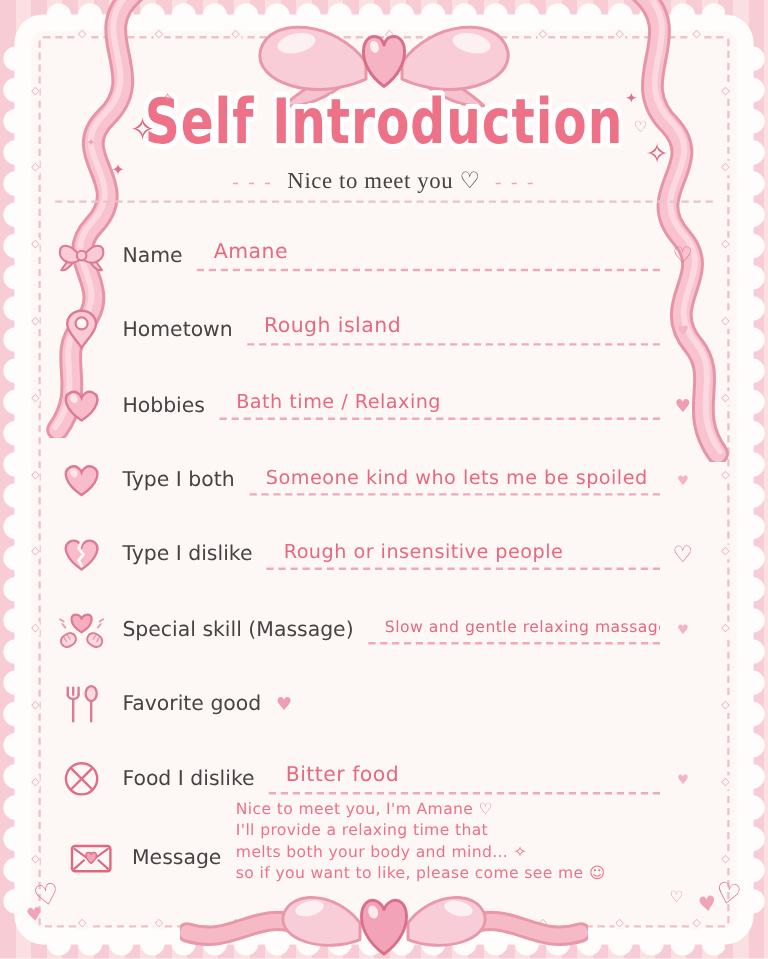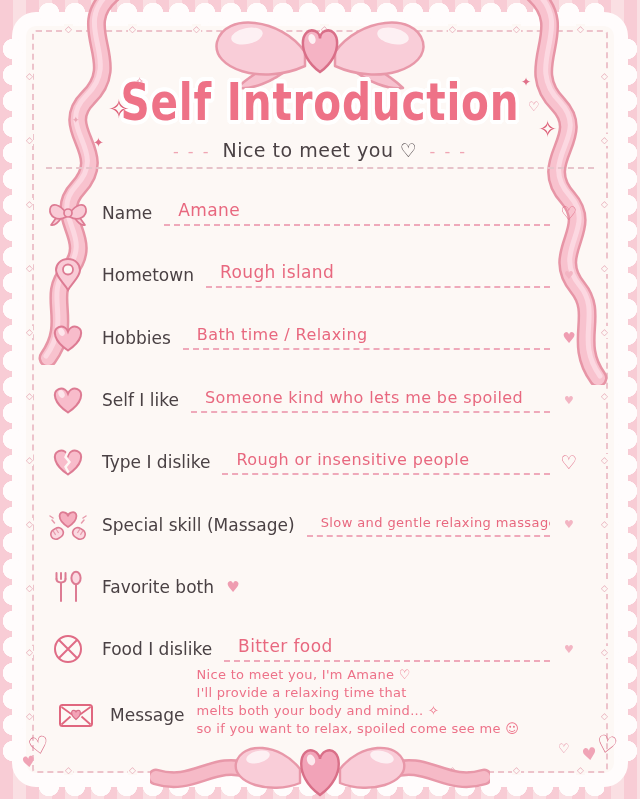--- a/index.html
+++ b/index.html
@@ -28,21 +28,21 @@
 
   
   .title { position:absolute; top:72px; left:0; right:0; text-align:center; z-index:5;
     font-size:52px; font-weight:bold; letter-spacing:1px; color:#ee7287;
     transform:scaleX(.78); transform-origin:center;
     text-shadow:-3px -3px 0 #fff,3px -3px 0 #fff,-3px 3px 0 #fff,3px 3px 0 #fff,
       -4px 0 0 #fff,4px 0 0 #fff,0 -4px 0 #fff,0 4px 0 #fff,
       -2px -4px 0 #fff,2px -4px 0 #fff,-2px 4px 0 #fff,2px 4px 0 #fff,
       -4px -2px 0 #fff,4px -2px 0 #fff,-4px 2px 0 #fff,4px 2px 0 #fff; }
   .subtitle { position:absolute; top:139px; left:0; right:0; text-align:center; z-index:5;
-    font-size:19px; color:#4a4144; letter-spacing:.5px; }
+    font-size:19px; color:#4a4144; letter-spacing:.5px;font-family:Liberation Serif, serif; }
   .subtitle .dash { color:#f0a5b3; letter-spacing:2px; margin:0 12px; font-size:16px; }
   .separator { position:absolute; top:167px; left:46px; right:46px;
     border-top:2px dashed #e7c3ca; z-index:4; }
 
   
   .rows { position:absolute; top:182px; left:48px; right:56px; z-index:5; }
   .row { display:flex; align-items:center; height:62.3px; }
   .icon-cell { flex:0 0 40px; width:40px; display:flex; justify-content:center; align-items:center; }
   .label { margin-left:14px; font-size:17px; color:#4a4144; white-space:nowrap; }
   .field { flex:1 1 auto; margin-left:12px; border-bottom:2px dashed #efa9ba;
@@ -150,21 +150,21 @@
       <span class="row-heart h-mid">♥</span>
     </div>
 
     <div class="row">
       <span class="icon-cell">
         <svg width="36" height="32" viewBox="0 0 36 32" style="position:static">
           <path d="M18 28.5 C 3.6 19 2 8.2 8.6 5.2 C 13.4 3 17 6.8 18 9.6 C 19 6.8 22.6 3 27.4 5.2 C 34 8.2 32.4 19 18 28.5 Z" fill="#f8bccb" stroke="#dd7b93" stroke-width="2"></path>
           <ellipse cx="11.5" cy="10" rx="3" ry="4" fill="#fde9ee" opacity=".9" transform="rotate(-25 11.5 10)"></ellipse>
         </svg>
       </span>
-      <span class="label">Self I like</span>
+      <span class="label">Type I both</span>
       <span class="field"><span class="value v-md">Someone kind who lets me be spoiled</span></span>
       <span class="row-heart h-sml">♥</span>
     </div>
 
     <div class="row">
       <span class="icon-cell">
         <svg width="36" height="32" viewBox="0 0 36 32" style="position:static">
           <path d="M18 28.5 C 3.6 19 2 8.2 8.6 5.2 C 13.4 3 17 6.8 18 9.6 C 19 6.8 22.6 3 27.4 5.2 C 34 8.2 32.4 19 18 28.5 Z" fill="#f8bccb" stroke="#dd7b93" stroke-width="2"></path>
           <polyline points="18,5.5 15.5,11 19.5,16 15.5,21 18.5,26.5" fill="none" stroke="#fdf8f5" stroke-width="2.4"></polyline>
         </svg>
@@ -199,21 +199,21 @@
         <svg width="32" height="34" viewBox="0 0 32 34" style="position:static">
           <g stroke="#dd7b93" stroke-width="2" stroke-linecap="round" fill="none">
             <path d="M4.5 3 v6 M9 3 v6 M13.5 3 v6"></path>
             <path d="M4.5 9 C 4.5 13.5, 13.5 13.5, 13.5 9"></path>
             <path d="M9 13 v18"></path>
             <path d="M24 14.5 v16.5"></path>
           </g>
           <ellipse cx="24" cy="8" rx="4.6" ry="6.2" fill="#fbd9e1" stroke="#dd7b93" stroke-width="2"></ellipse>
         </svg>
       </span>
-      <span class="label">Favorite both</span>
+      <span class="label">Favorite good</span>
       <span class="row-heart h-mid">♥</span>
     </div>
 
     <div class="row">
       <span class="icon-cell">
         <svg width="32" height="32" viewBox="0 0 32 32" style="position:static">
           <circle cx="16" cy="16" r="13" fill="none" stroke="#e06c86" stroke-width="2"></circle>
           <path d="M7.5 7.5 L24.5 24.5 M24.5 7.5 L7.5 24.5" stroke="#e06c86" stroke-width="2" stroke-linecap="round"></path>
         </svg>
       </span>
@@ -232,21 +232,21 @@
           <path d="M4.5 24.5 L13.5 16.5 M33.5 24.5 L24.5 16.5" stroke="#e0677f" stroke-width="1.8"></path>
           <path d="M19 19.5 C 12.5 14.5 14.2 9 18 10.6 C 18.6 10.9 19 11.8 19 12.4 C 19 11.8 19.4 10.9 20 10.6 C 23.8 9 25.5 14.5 19 19.5 Z" fill="#f3a3b7" stroke="#d96f88" stroke-width="1.2"></path>
         </svg>
       </span>
       <span class="label">Message</span>
     </span>
     <div class="msg-lines">
       <div>Nice to meet you, I'm Amane ♡</div>
       <div>I'll provide a relaxing time that</div>
       <div>melts both your body and mind... ✧</div>
-      <div>so if you want to relax, spoiled come see me ☺</div>
+      <div>so if you want to like, please come see me ☺</div>
     </div>
   </div>
 
   <svg width="340" height="72" viewBox="0 0 340 72" style="left:150px;top:733px;z-index:6;">
     <path d="M100 38 C 64 24, 44 56, 6 44" fill="none" stroke="#e898a9" stroke-width="17" stroke-linecap="round"></path>
     <path d="M100 38 C 64 24, 44 56, 6 44" fill="none" stroke="#f6bac7" stroke-width="12" stroke-linecap="round"></path>
     <path d="M240 38 C 276 24, 296 56, 334 44" fill="none" stroke="#e898a9" stroke-width="17" stroke-linecap="round"></path>
     <path d="M240 38 C 276 24, 296 56, 334 44" fill="none" stroke="#f6bac7" stroke-width="12" stroke-linecap="round"></path>
     <g stroke="#e898a9" stroke-width="2.4" stroke-linejoin="round">
       <path d="M150 36 C 130 10, 92 8, 86 30 C 82 50, 120 62, 150 50 Z" fill="#f9cdd8"></path>

